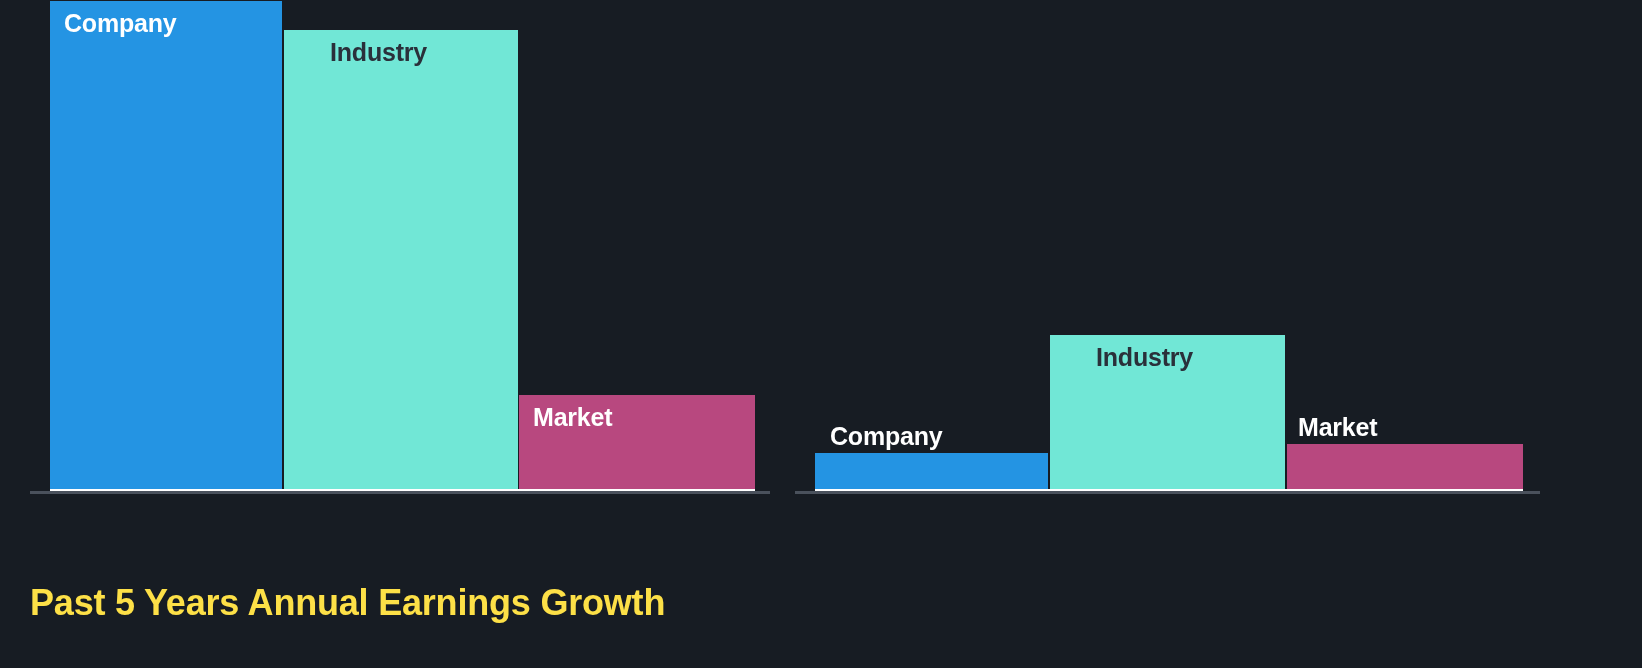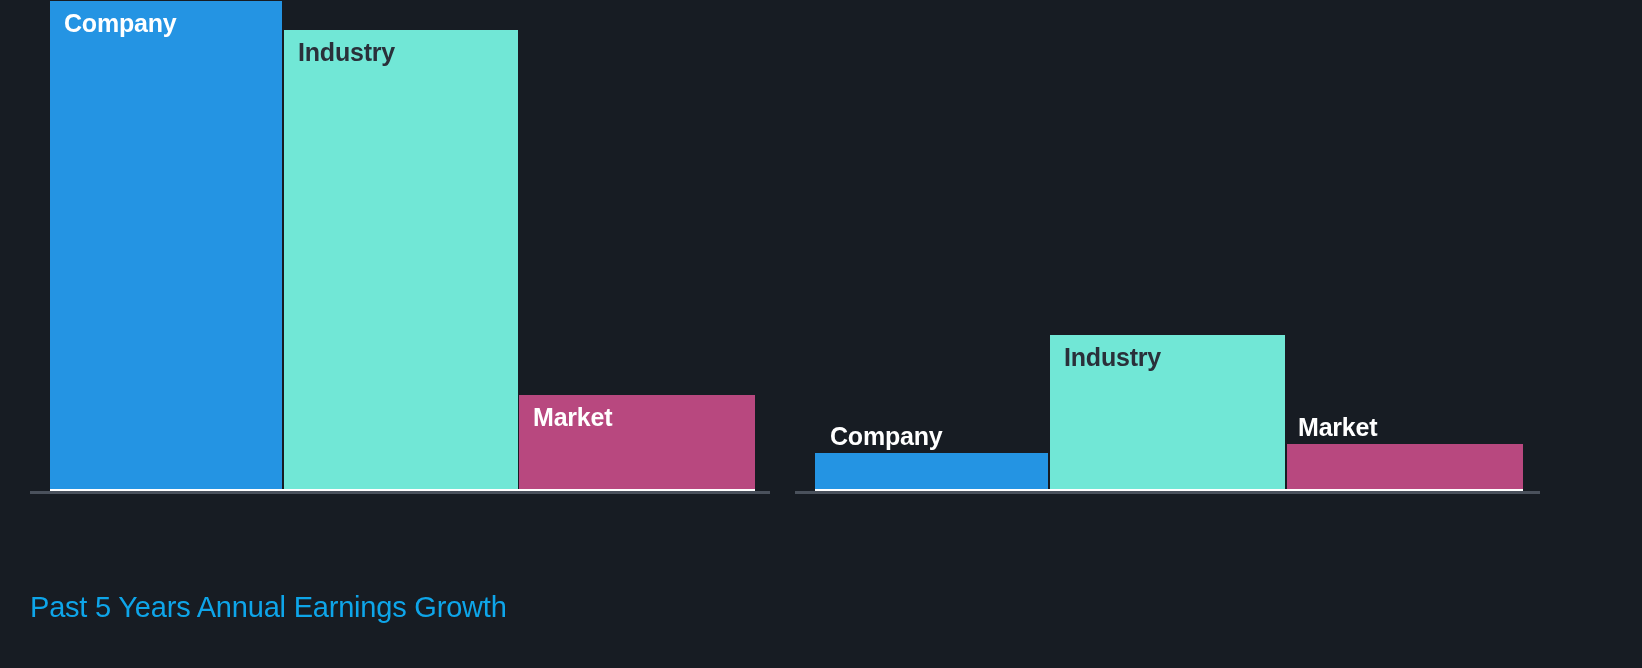--- a/index.html
+++ b/index.html
@@ -60,21 +60,21 @@
   .bar-label {
     position: absolute;
     left: 14px;
     top: 8px;
     font-size: 25px;
     font-weight: bold;
     letter-spacing: -0.2px;
     white-space: nowrap;
   }
   .bar-label.light { color: #ffffff; }
-  .bar-label.dark  { color: #2a303a; }
+  .bar-label.dark  { color: #2a303a; margin-left: 32px; }
 
   .value {
     position: absolute;
     font-size: 37px;
     font-weight: bold;
     color: #ffffff;
     white-space: nowrap;
     letter-spacing: -0.5px;
   }
 
@@ -95,23 +95,23 @@
     font-weight: bold;
     color: #ffffff;
     letter-spacing: -0.5px;
     line-height: 1;
     margin-top: 14px;
   }
 
   .panel-title {
     position: absolute;
     bottom: 44px;
-    font-size: 29px;
-    font-weight: normal;
-    color: #0ea5e9;
+    font-size: 36px;
+    font-weight: bold;
+    color: #fde047;
     letter-spacing: -0.2px;
     white-space: nowrap;
   }
 </style>
 </head>
 <body>
 
 <div id="root">
 
   <div class="panel" style="left:0px; width:790px;">

